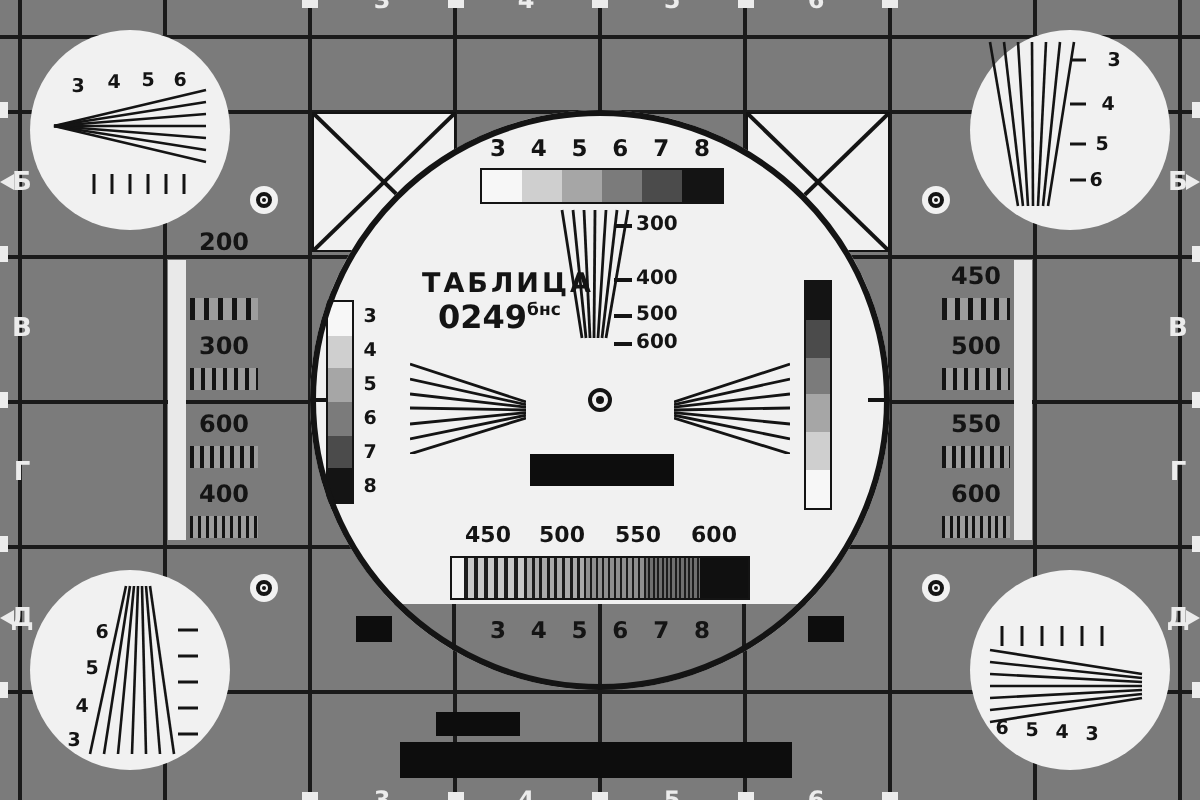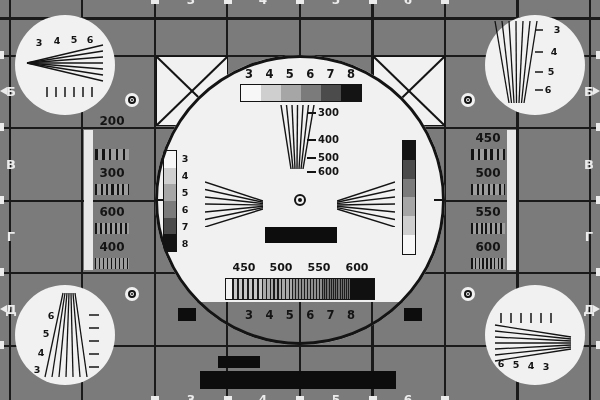--- a/index.html
+++ b/index.html
@@ -318,20 +318,22 @@
     </svg>
     <div class="wtick" style="top:57px"></div>
     <div class="wtick" style="top:84px"></div>
     <div class="wtick" style="top:102px"></div>
     <div class="wtick" style="top:116px"></div>
     <div class="wedgelab" style="top:52px">300</div>
     <div class="wedgelab" style="top:79px">400</div>
     <div class="wedgelab" style="top:97px">500</div>
     <div class="wedgelab" style="top:111px">600</div>
 
+    <div class="ttl">ТАБЛИЦА</div>
+    <div class="code"><span>0249</span><sup>бнс</sup></div>
 
     <div class="vsteps" style="left:8px;top:95px;height:102px">
       <div class="s1"></div>
       <div class="s2"></div>
       <div class="s3"></div>
       <div class="s4"></div>
       <div class="s5"></div>
       <div class="s6"></div>
     </div>
     <div class="stripnums">

